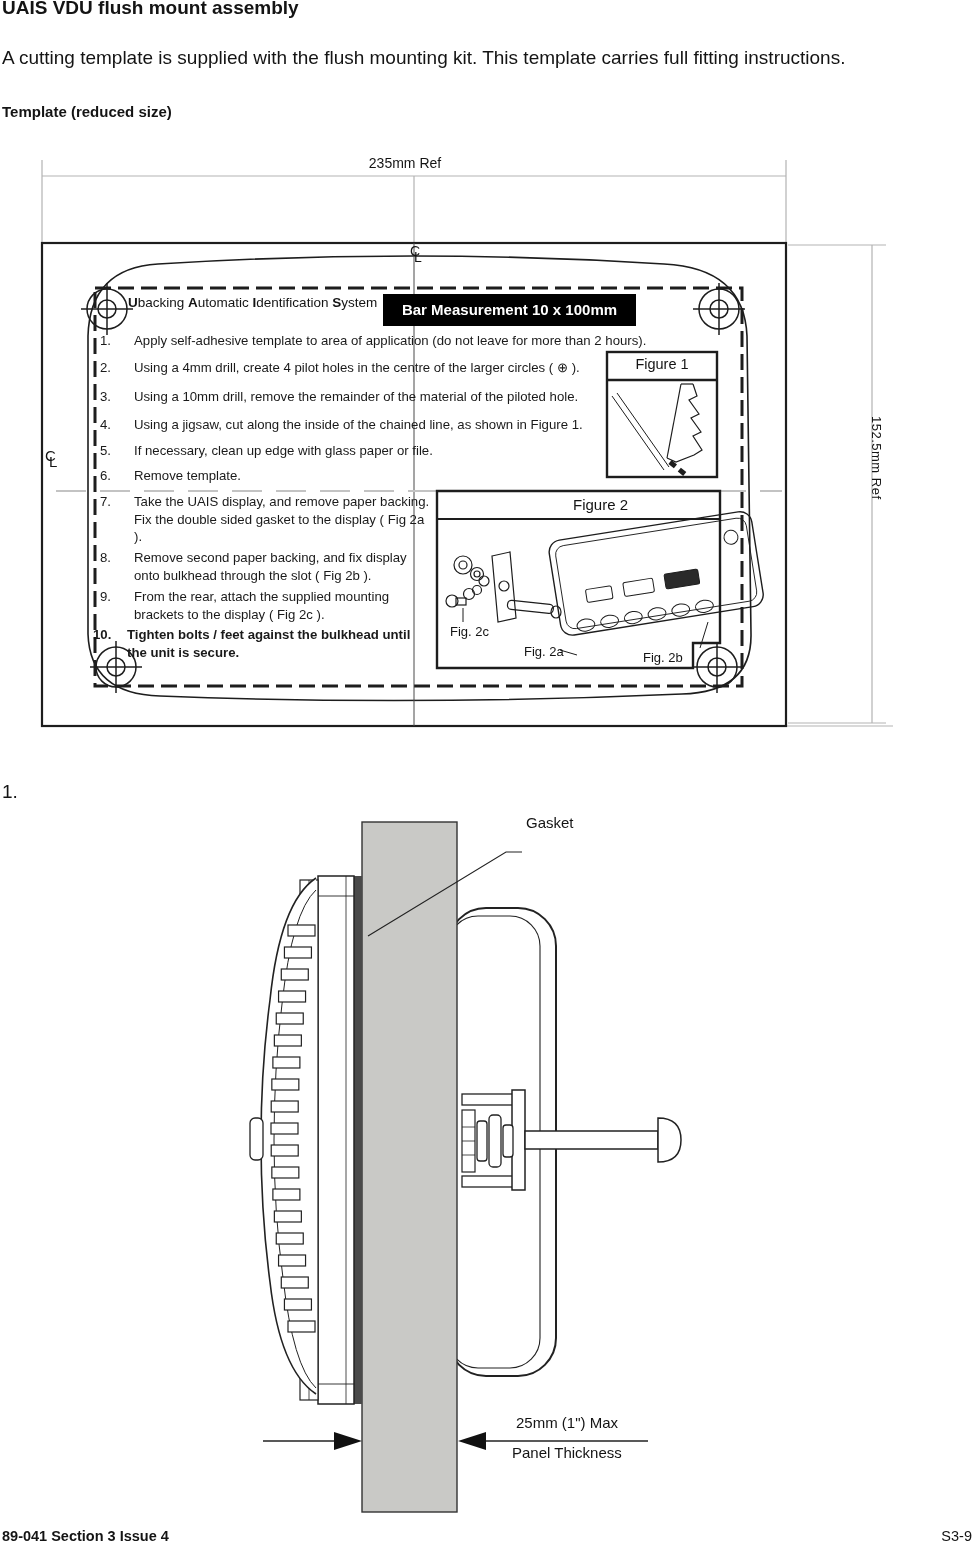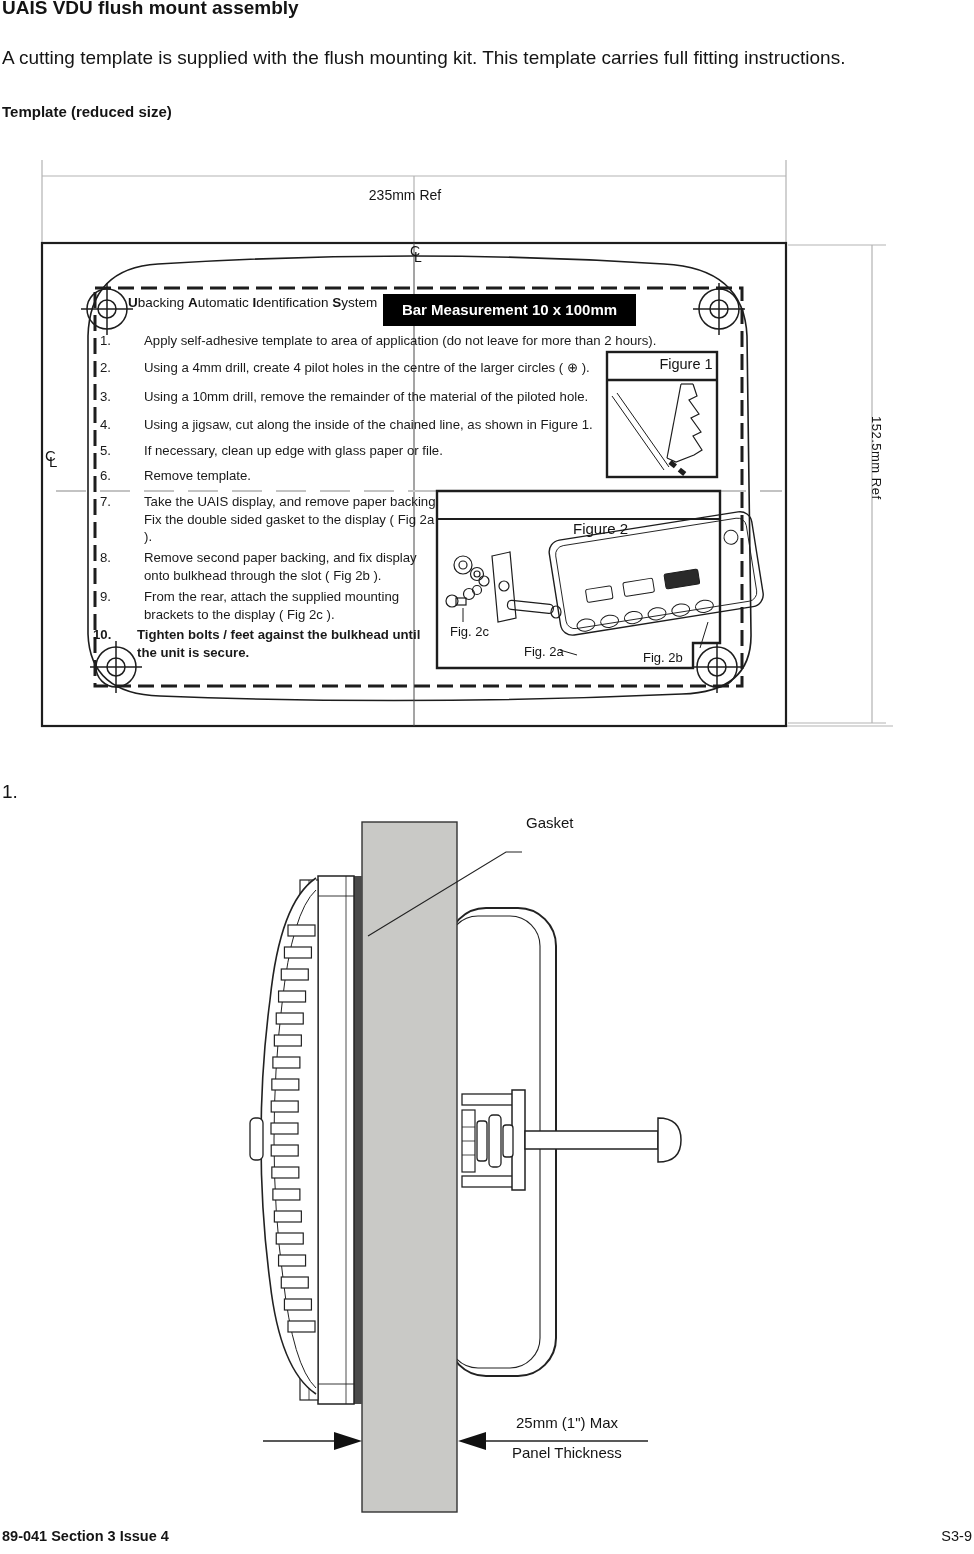--- a/index.html
+++ b/index.html
@@ -2,38 +2,38 @@
 <html><head>
 <meta charset="utf-8">
 <style>
   html,body{margin:0;padding:0;background:#fff;}
   body{width:974px;height:1554px;position:relative;font-family:"Liberation Sans",sans-serif;color:#141414;overflow:hidden;}
   .abs{position:absolute;}
   .svg-layer{position:absolute;left:0;top:0;pointer-events:none;}
   .h1{left:2px;top:-3px;font-size:19px;font-weight:bold;white-space:nowrap;}
   .intro{left:2px;top:21px;width:900px;font-size:19px;line-height:26px;margin-top:24px;}
   .caption{left:2px;top:103px;font-size:15px;font-weight:bold;}
-  .dim-w{left:330px;top:155px;width:150px;text-align:center;font-size:14px;margin-top:32px;}
+  .dim-w{left:330px;top:155px;width:150px;text-align:center;font-size:14px;}
   .vtext{left:869px;top:416px;writing-mode:vertical-rl;font-size:13px;letter-spacing:.5px;}
   .clsym{position:absolute;width:16px;height:22px;font-size:14px;line-height:14px;}
   .clsym .c{position:absolute;left:0;top:0;}
   .clsym .l{position:absolute;left:4px;top:6px;}
   .cl-top{left:410px;top:244px;}
   .cl-left{left:45px;top:449px;font-size:15px;}
   .brand{left:128px;top:295px;font-size:13.5px;white-space:nowrap;}
   .bb{font-weight:bold;}
   .bar{left:383px;top:294px;width:253px;height:32px;background:#000;color:#fff;font-size:15px;font-weight:bold;text-align:center;line-height:32px;}
   .inst{position:absolute;display:flex;font-size:13.2px;line-height:1.33;color:#1a1a1a;}
   .inst .n{width:28px;flex:none;}
-  .inst .t{margin-left:16px;}
+  .inst .t{margin-left:6px;}
   .w-wide .t{width:600px;}
   .w-nar .t{width:300px;}
   .figtitle{text-align:center;font-size:14.5px;}
-  .f1t{left:609px;top:356px;width:106px;padding-left:24px;}
-  .f2t{left:437px;top:520px;width:327px;font-size:15px;}
+  .f1t{left:609px;top:356px;width:106px;}
+  .f2t{left:437px;top:496px;width:327px;font-size:15px;}
   .figlab{font-size:13px;}
   .step1{left:2px;top:781px;font-size:19px;}
   .gasket-lab{left:526px;top:814px;font-size:15px;}
   .thick1{left:516px;top:1414px;font-size:15px;}
   .thick2{left:512px;top:1444px;font-size:15px;}
   .foot-l{left:2px;top:1528px;font-size:14.5px;font-weight:bold;}
   .foot-r{right:2px;top:1528px;font-size:14.5px;}
 </style>
 </head>
 <body>

